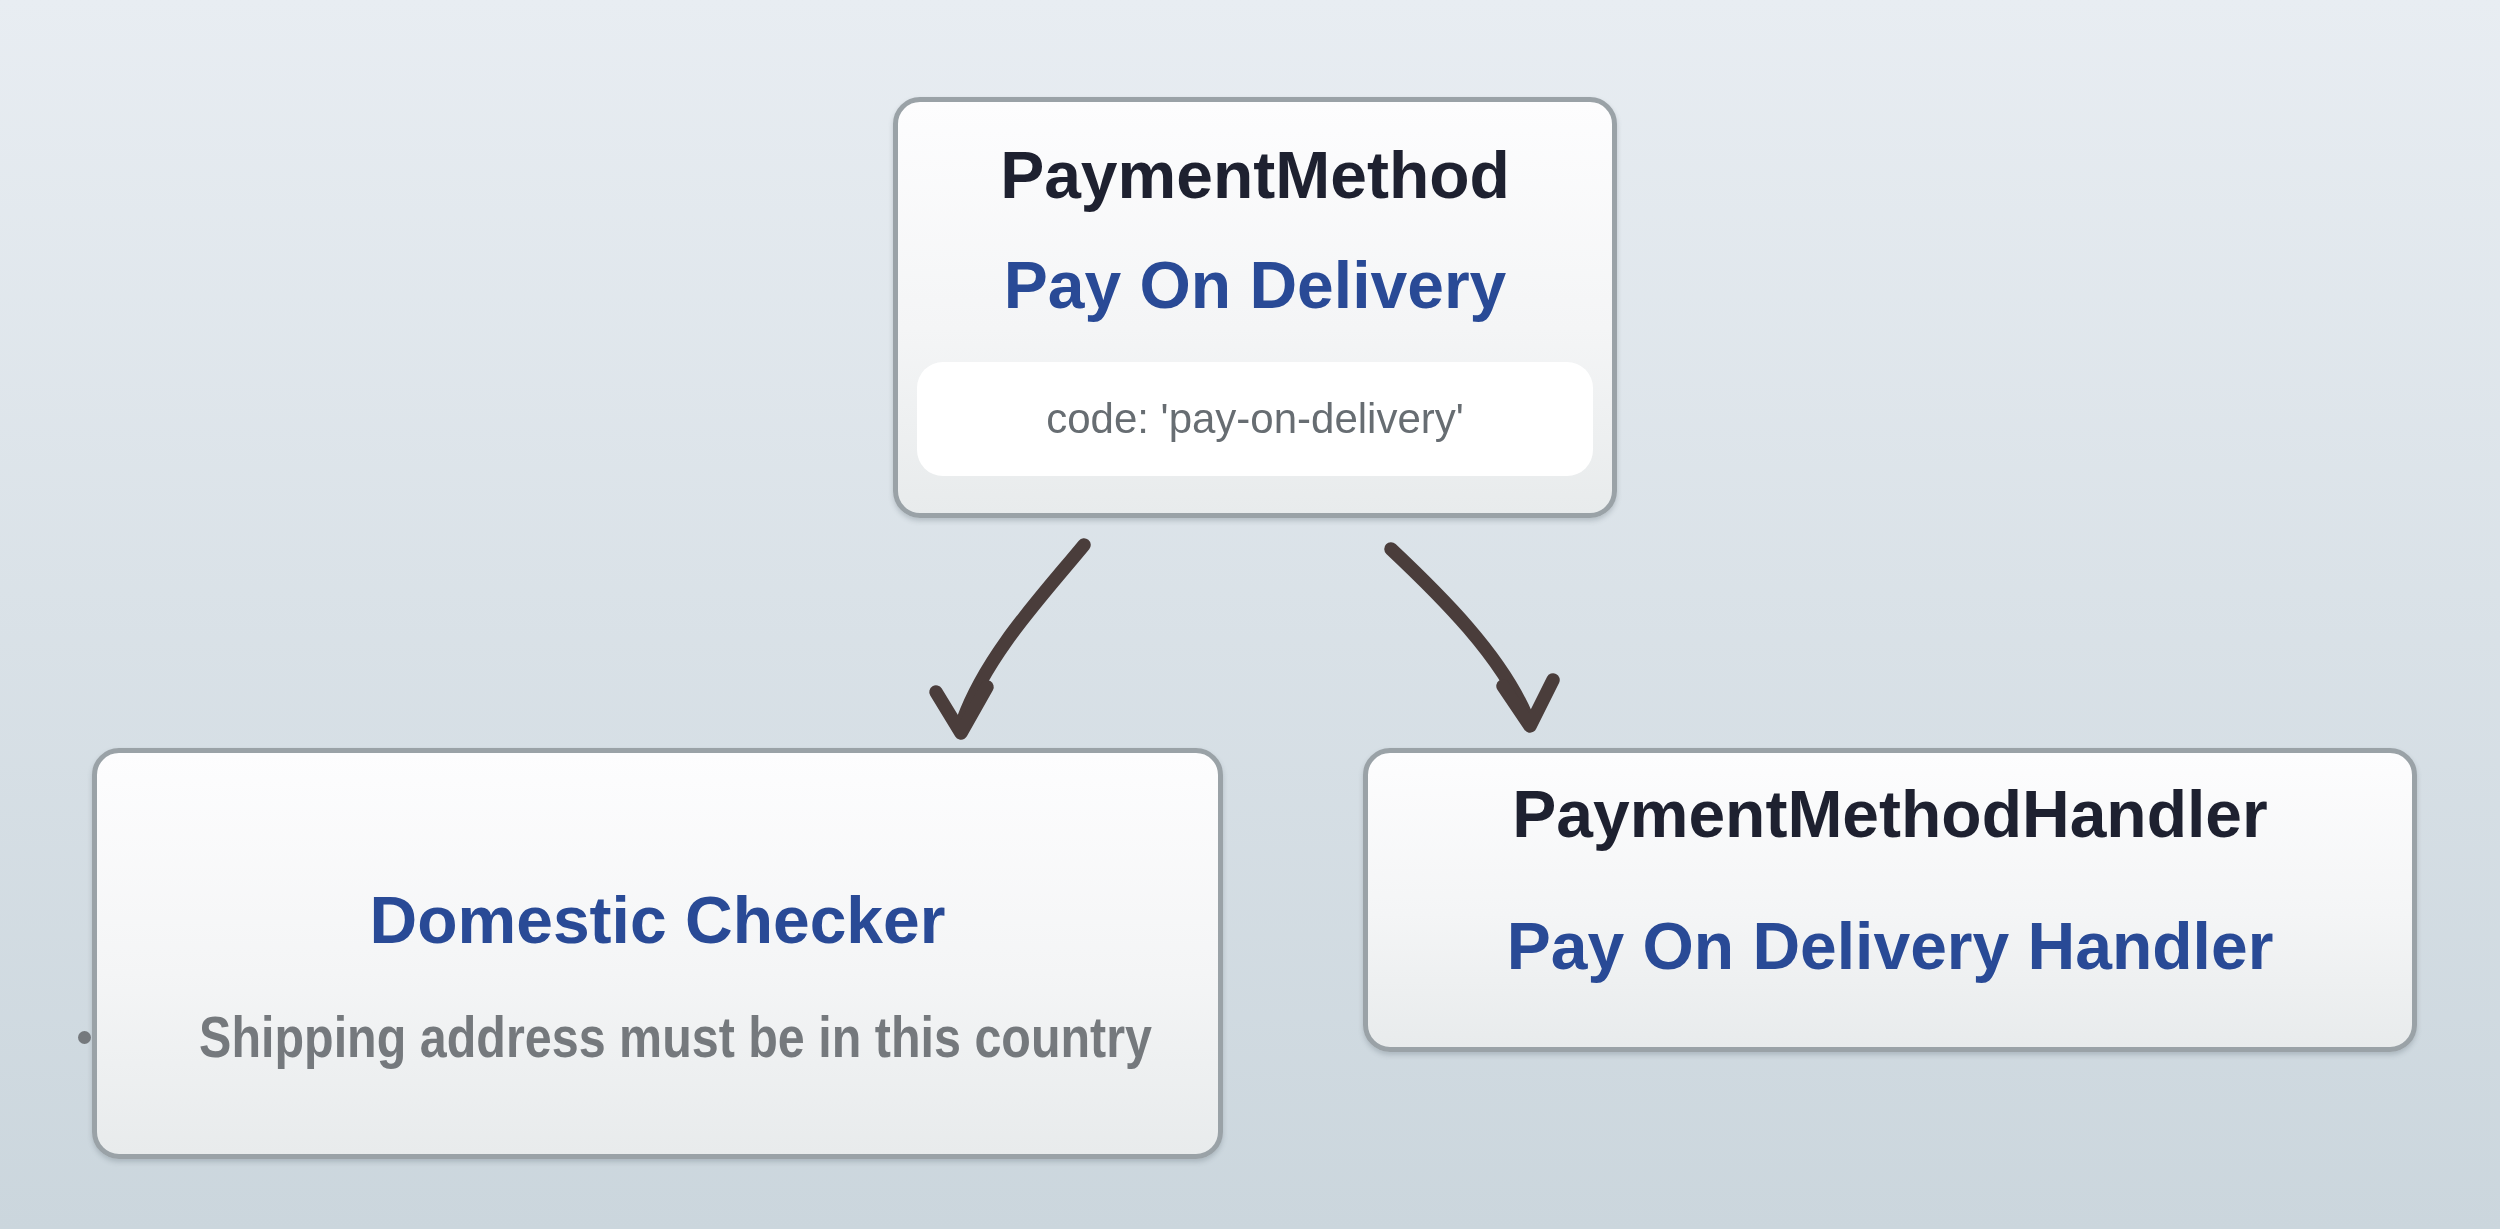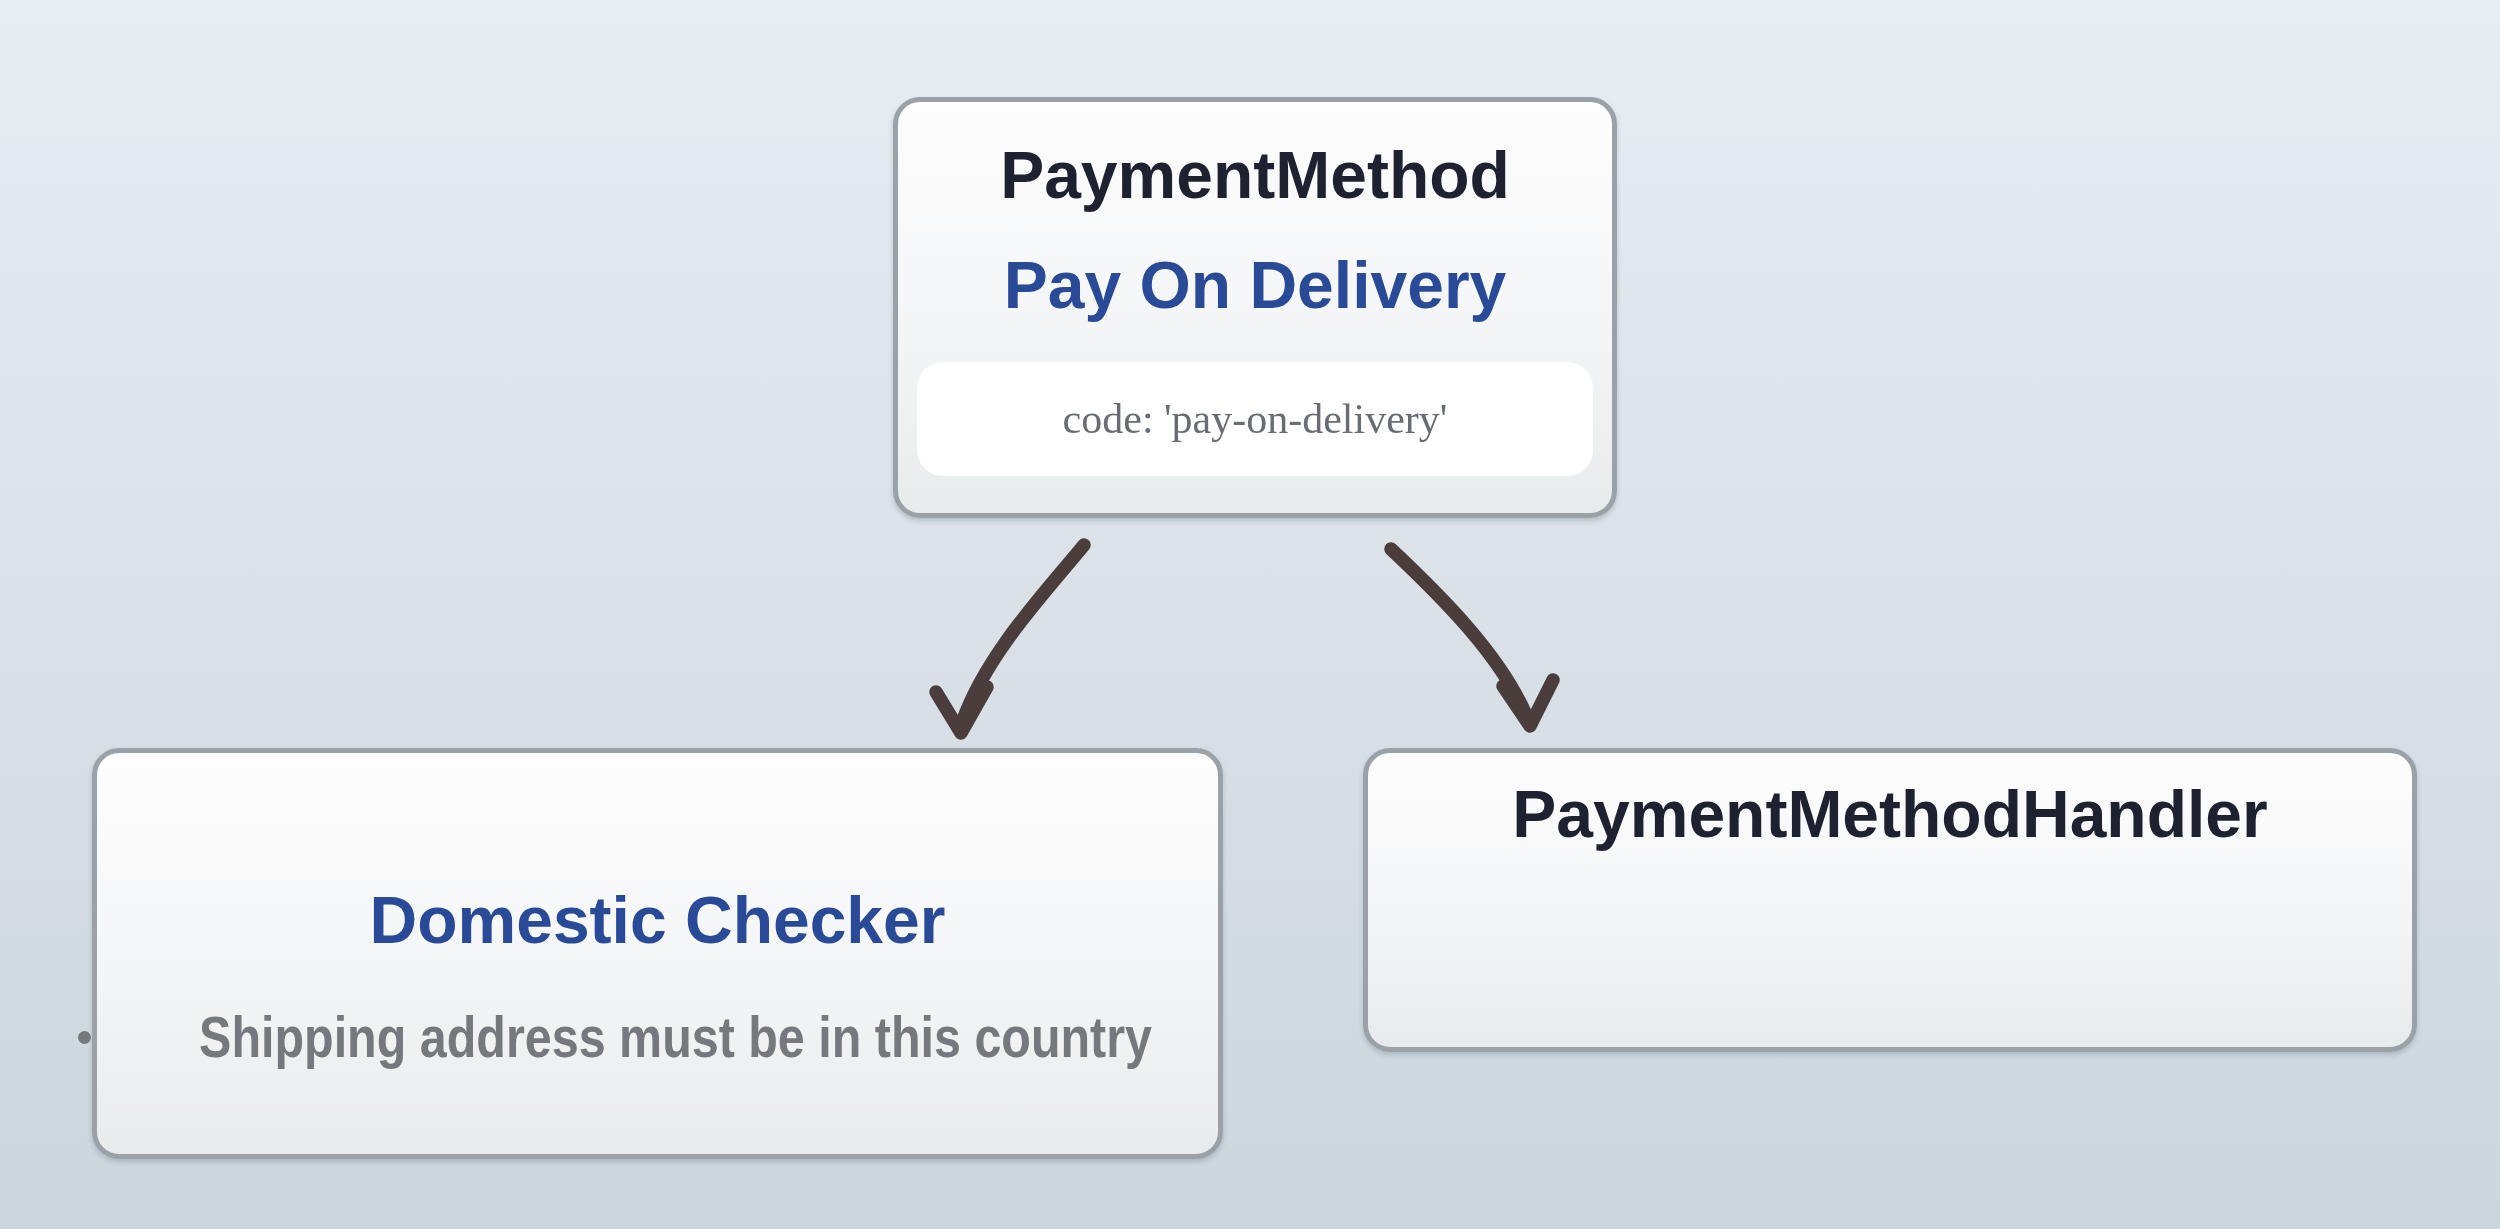--- a/index.html
+++ b/index.html
@@ -37,21 +37,21 @@
   #node-payment-method .node-subtitle{margin-top:36px}
   #node-eligibility-checker .node-subtitle{margin-top:82px}
   #node-handler .node-subtitle{margin-top:58px}
 
   .code-pill{
     margin-top:40px;width:676px;height:114px;
     background:var(--code-bg);border-radius:26px;
     display:flex;align-items:center;justify-content:center;
   }
   .code-text{
-    font-family:Liberation Serif, serif;
+    font-family:Liberation Sans, sans-serif;
     font-size:42px;color:var(--code-text);white-space:pre;
   }
 
   .bullet-row{margin-top:48px;width:100%;display:flex;align-items:center;justify-content:center}
   .bullet-dot{flex:none;width:13px;height:13px;border-radius:50%;background:var(--bullet-text);margin-right:24px}
   .bullet-text{
     display:inline-block;white-space:nowrap;
     font-weight:700;font-size:57px;line-height:64px;color:var(--bullet-text);
     transform:scaleX(.85);transform-origin:50% 50%;
   }
@@ -83,15 +83,16 @@
   <section class="node" id="node-eligibility-checker">
     <div class="node-subtitle">Domestic Checker</div>
     <div class="bullet-row">
       <span class="bullet-dot"></span>
       <span class="bullet-text">Shipping address must be in this country</span>
     </div>
   </section>
 
   <section class="node" id="node-handler">
     <div class="node-title">PaymentMethodHandler</div>
+    <div class="node-subtitle">Pay On Delivery Handler</div>
   </section>
 
 </div>
 
 </body></html>

